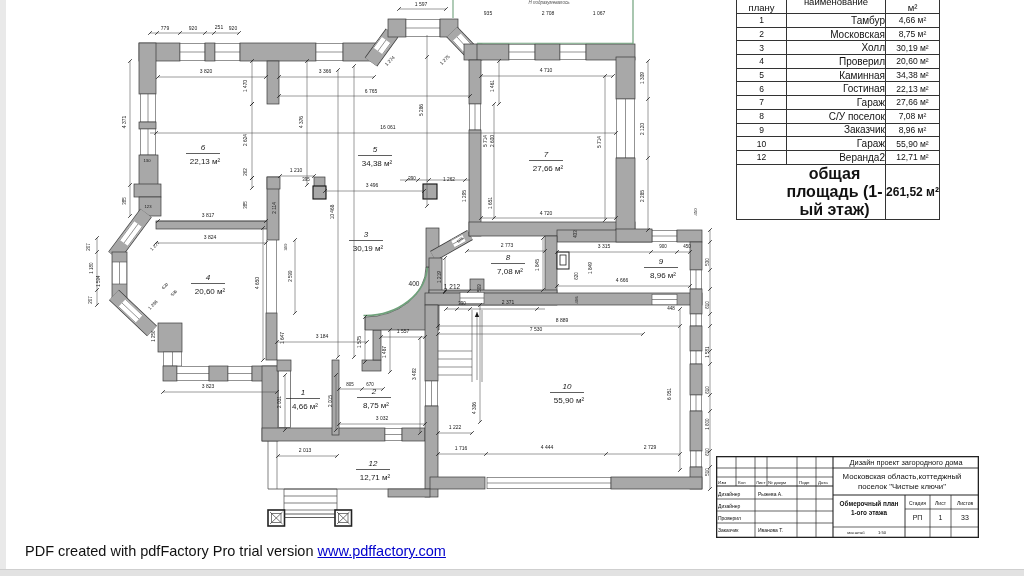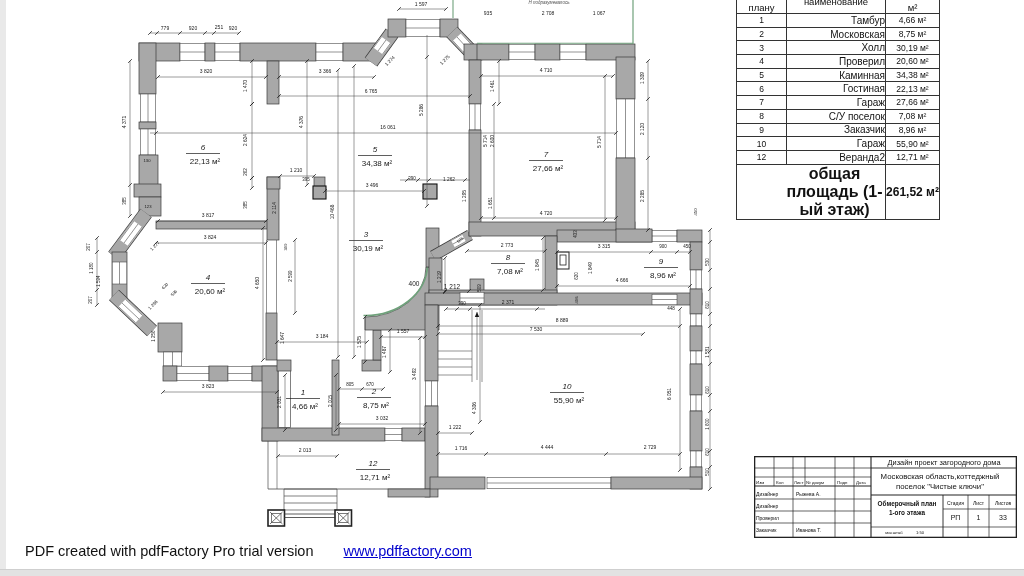--- a/index.html
+++ b/index.html
@@ -9,24 +9,24 @@
 #tbl table { border-collapse:collapse; font-family:"Liberation Sans",sans-serif; }
 #tbl td { border:1px solid #333; text-align:center; font-size:9.5px; color:#111; height:13.7px; padding:0; }
 #tbl .c1 { width:50px; font-size:8.5px; }
 #tbl .c2 { width:99px; text-align:right; padding-left:6px; font-size:10px; }
 #tbl .c3 { width:54px; font-size:8.5px; }
 #tbl .hd td { height:18px; vertical-align:bottom; font-size:9.5px; }
 #tbl .hd .c2 { text-align:center; padding-left:0; vertical-align:top; }
 #tbl .tot td { height:19px; font-weight:bold; }
 #tbl .totl { font-size:16px; text-align:center;padding-left:47px; }
 #tbl .totr { font-size:12px; }
-#tb { position:absolute; left:748px; top:456px; }
+#tb { position:absolute; left:710px; top:456px; }
 #footer { position:absolute; left:0; top:569px; width:1024px; height:7px; background:#e2e2e2; border-top:1px solid #cfcfcf; }
 #ftxt { position:absolute; left:25px; top:543px; font-family:"Liberation Sans",sans-serif; font-size:14.5px; color:#111; }
-a.pdl { color:#0000cc; text-decoration:underline;margin-left:26px; }
+a.pdl { color:#0000cc; text-decoration:underline; }
 </style></head>
 <body>
 <div id="page">
 <div id="plan"><svg width="1024" height="576" viewBox="0 0 1024 576">
         <rect x="139" y="43" width="41" height="18" fill="#a8a8a8" stroke="#3a3a3a" stroke-width="0.7"></rect>
         <rect x="180" y="43" width="25" height="18" fill="#fff" stroke="none" stroke-width="0"></rect>
         <line x1="180" y1="43.5" x2="205" y2="43.5" stroke="#4a4a4a" stroke-width="0.6"></line>
         <line x1="180" y1="52.0" x2="205" y2="52.0" stroke="#4a4a4a" stroke-width="0.6"></line>
         <line x1="180" y1="60.5" x2="205" y2="60.5" stroke="#4a4a4a" stroke-width="0.6"></line>
         <line x1="180" y1="43" x2="180" y2="61" stroke="#4a4a4a" stroke-width="0.6"></line>

